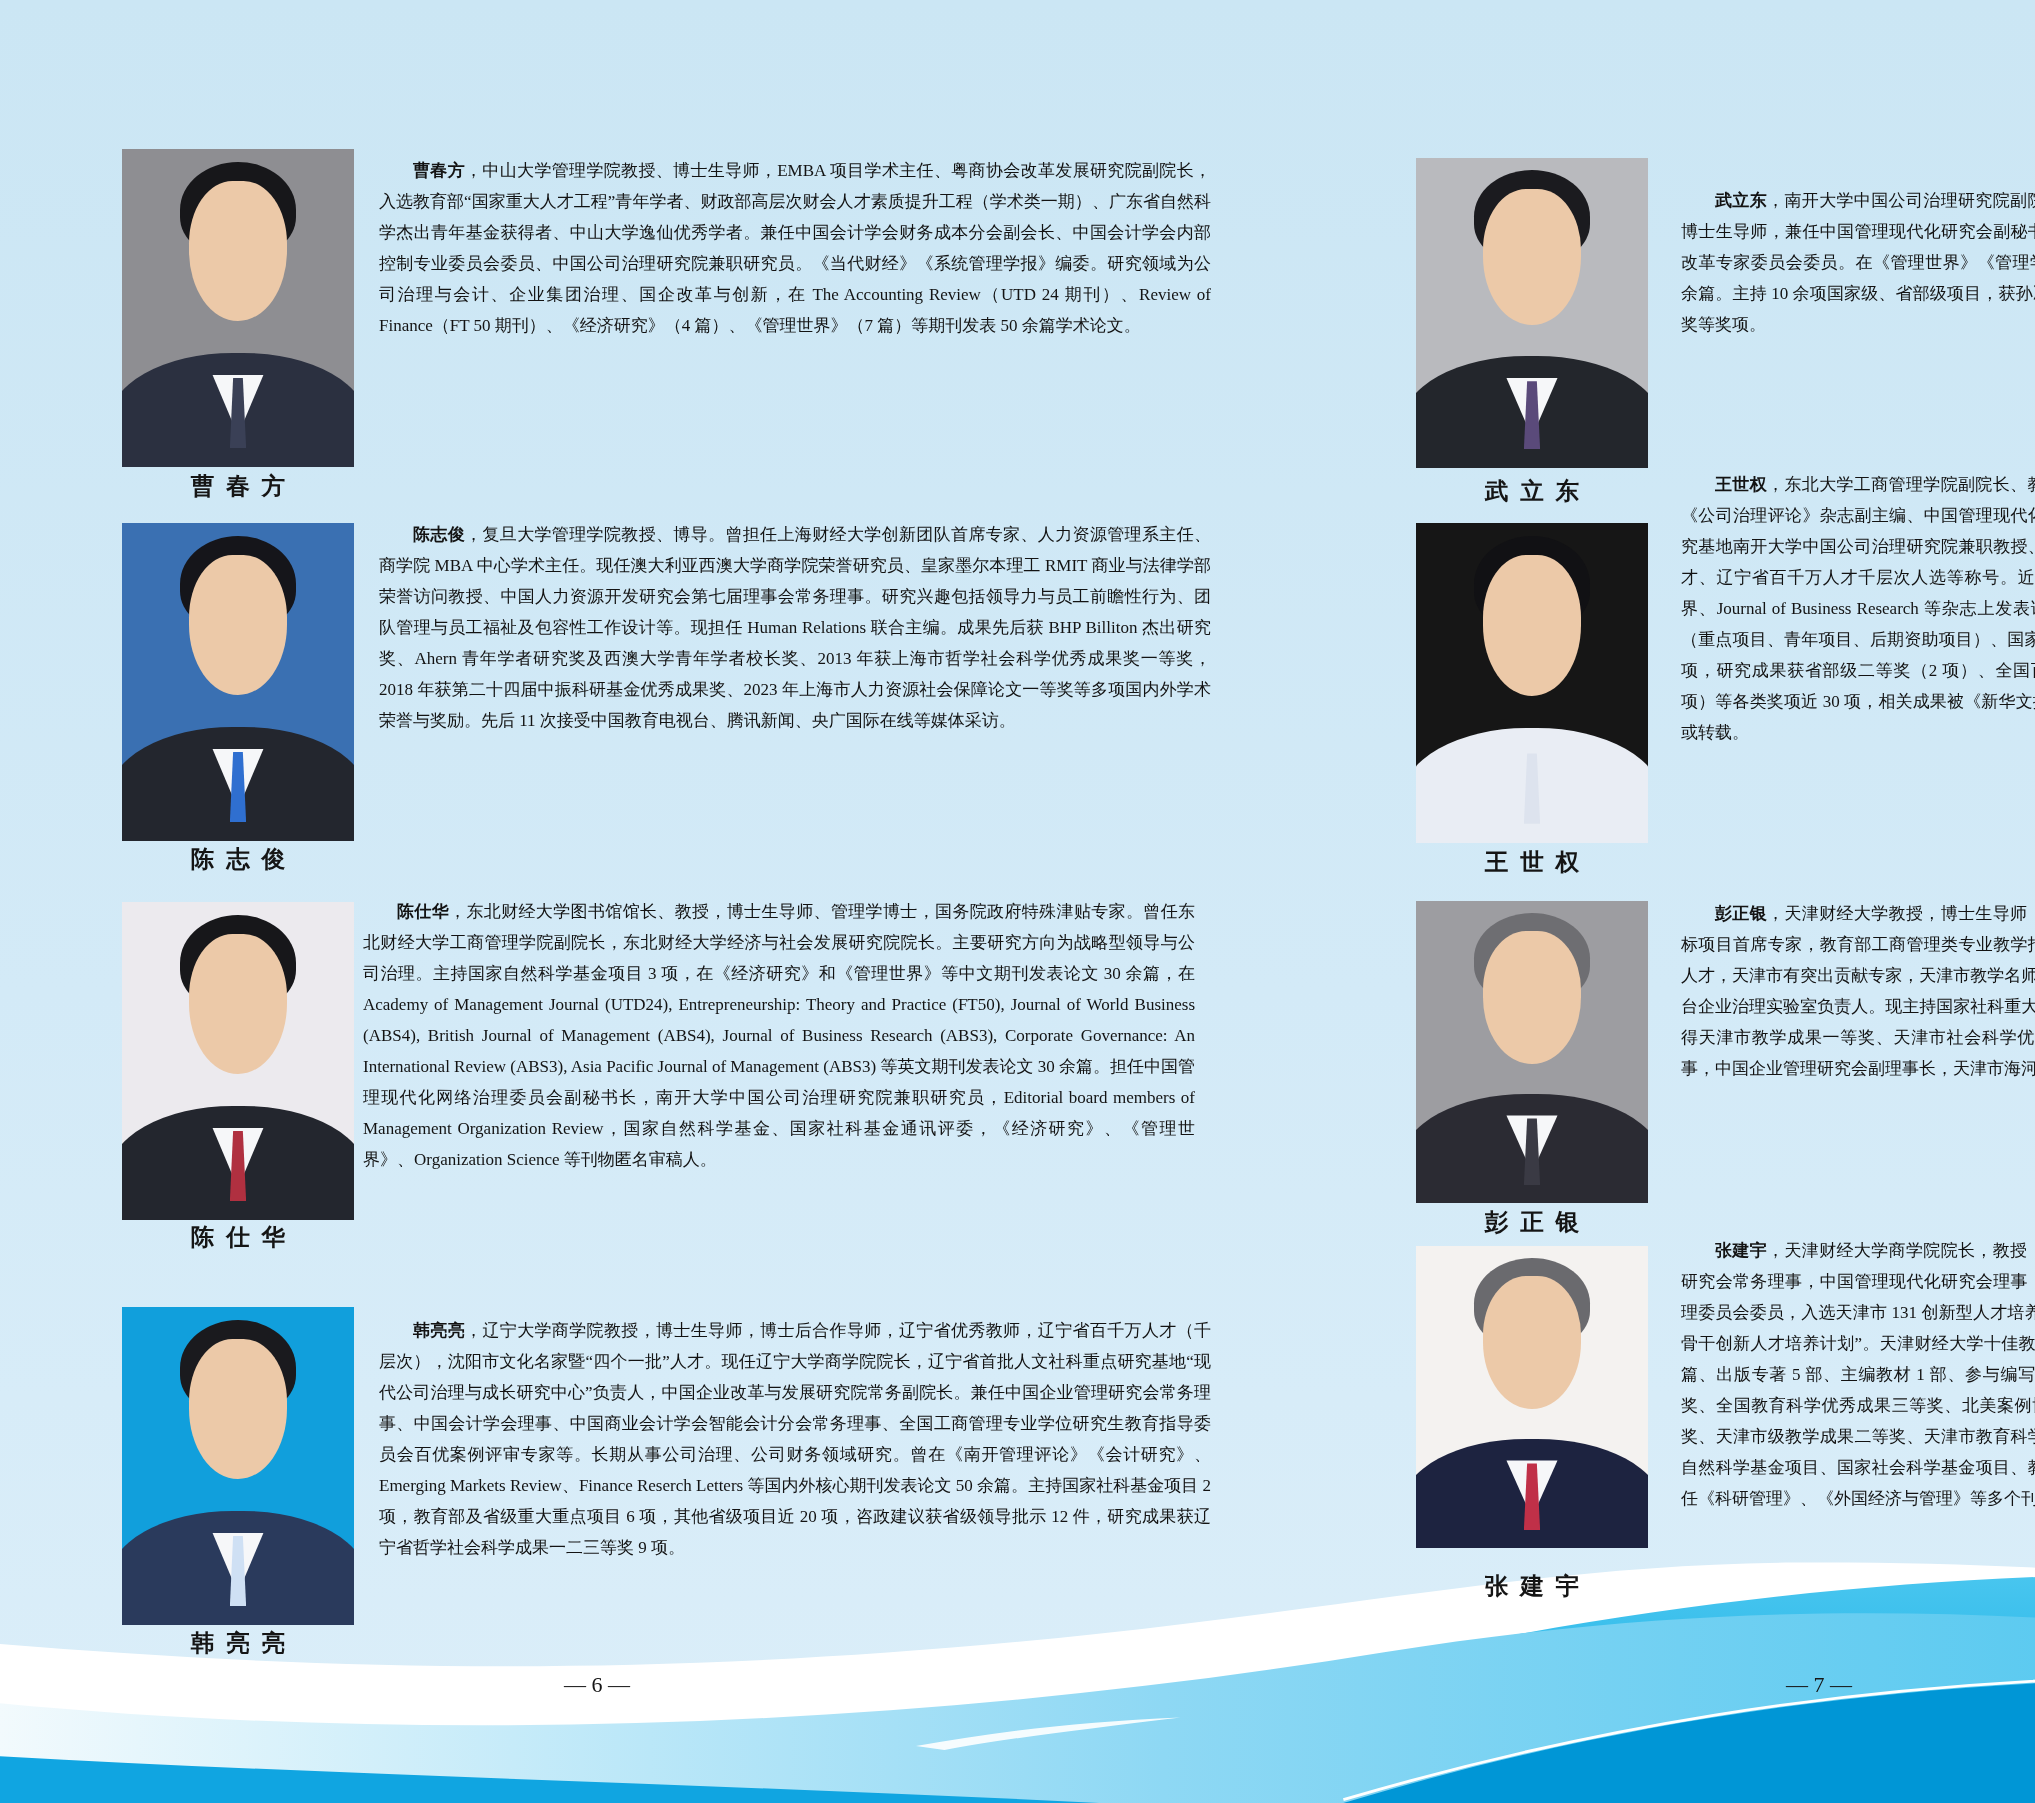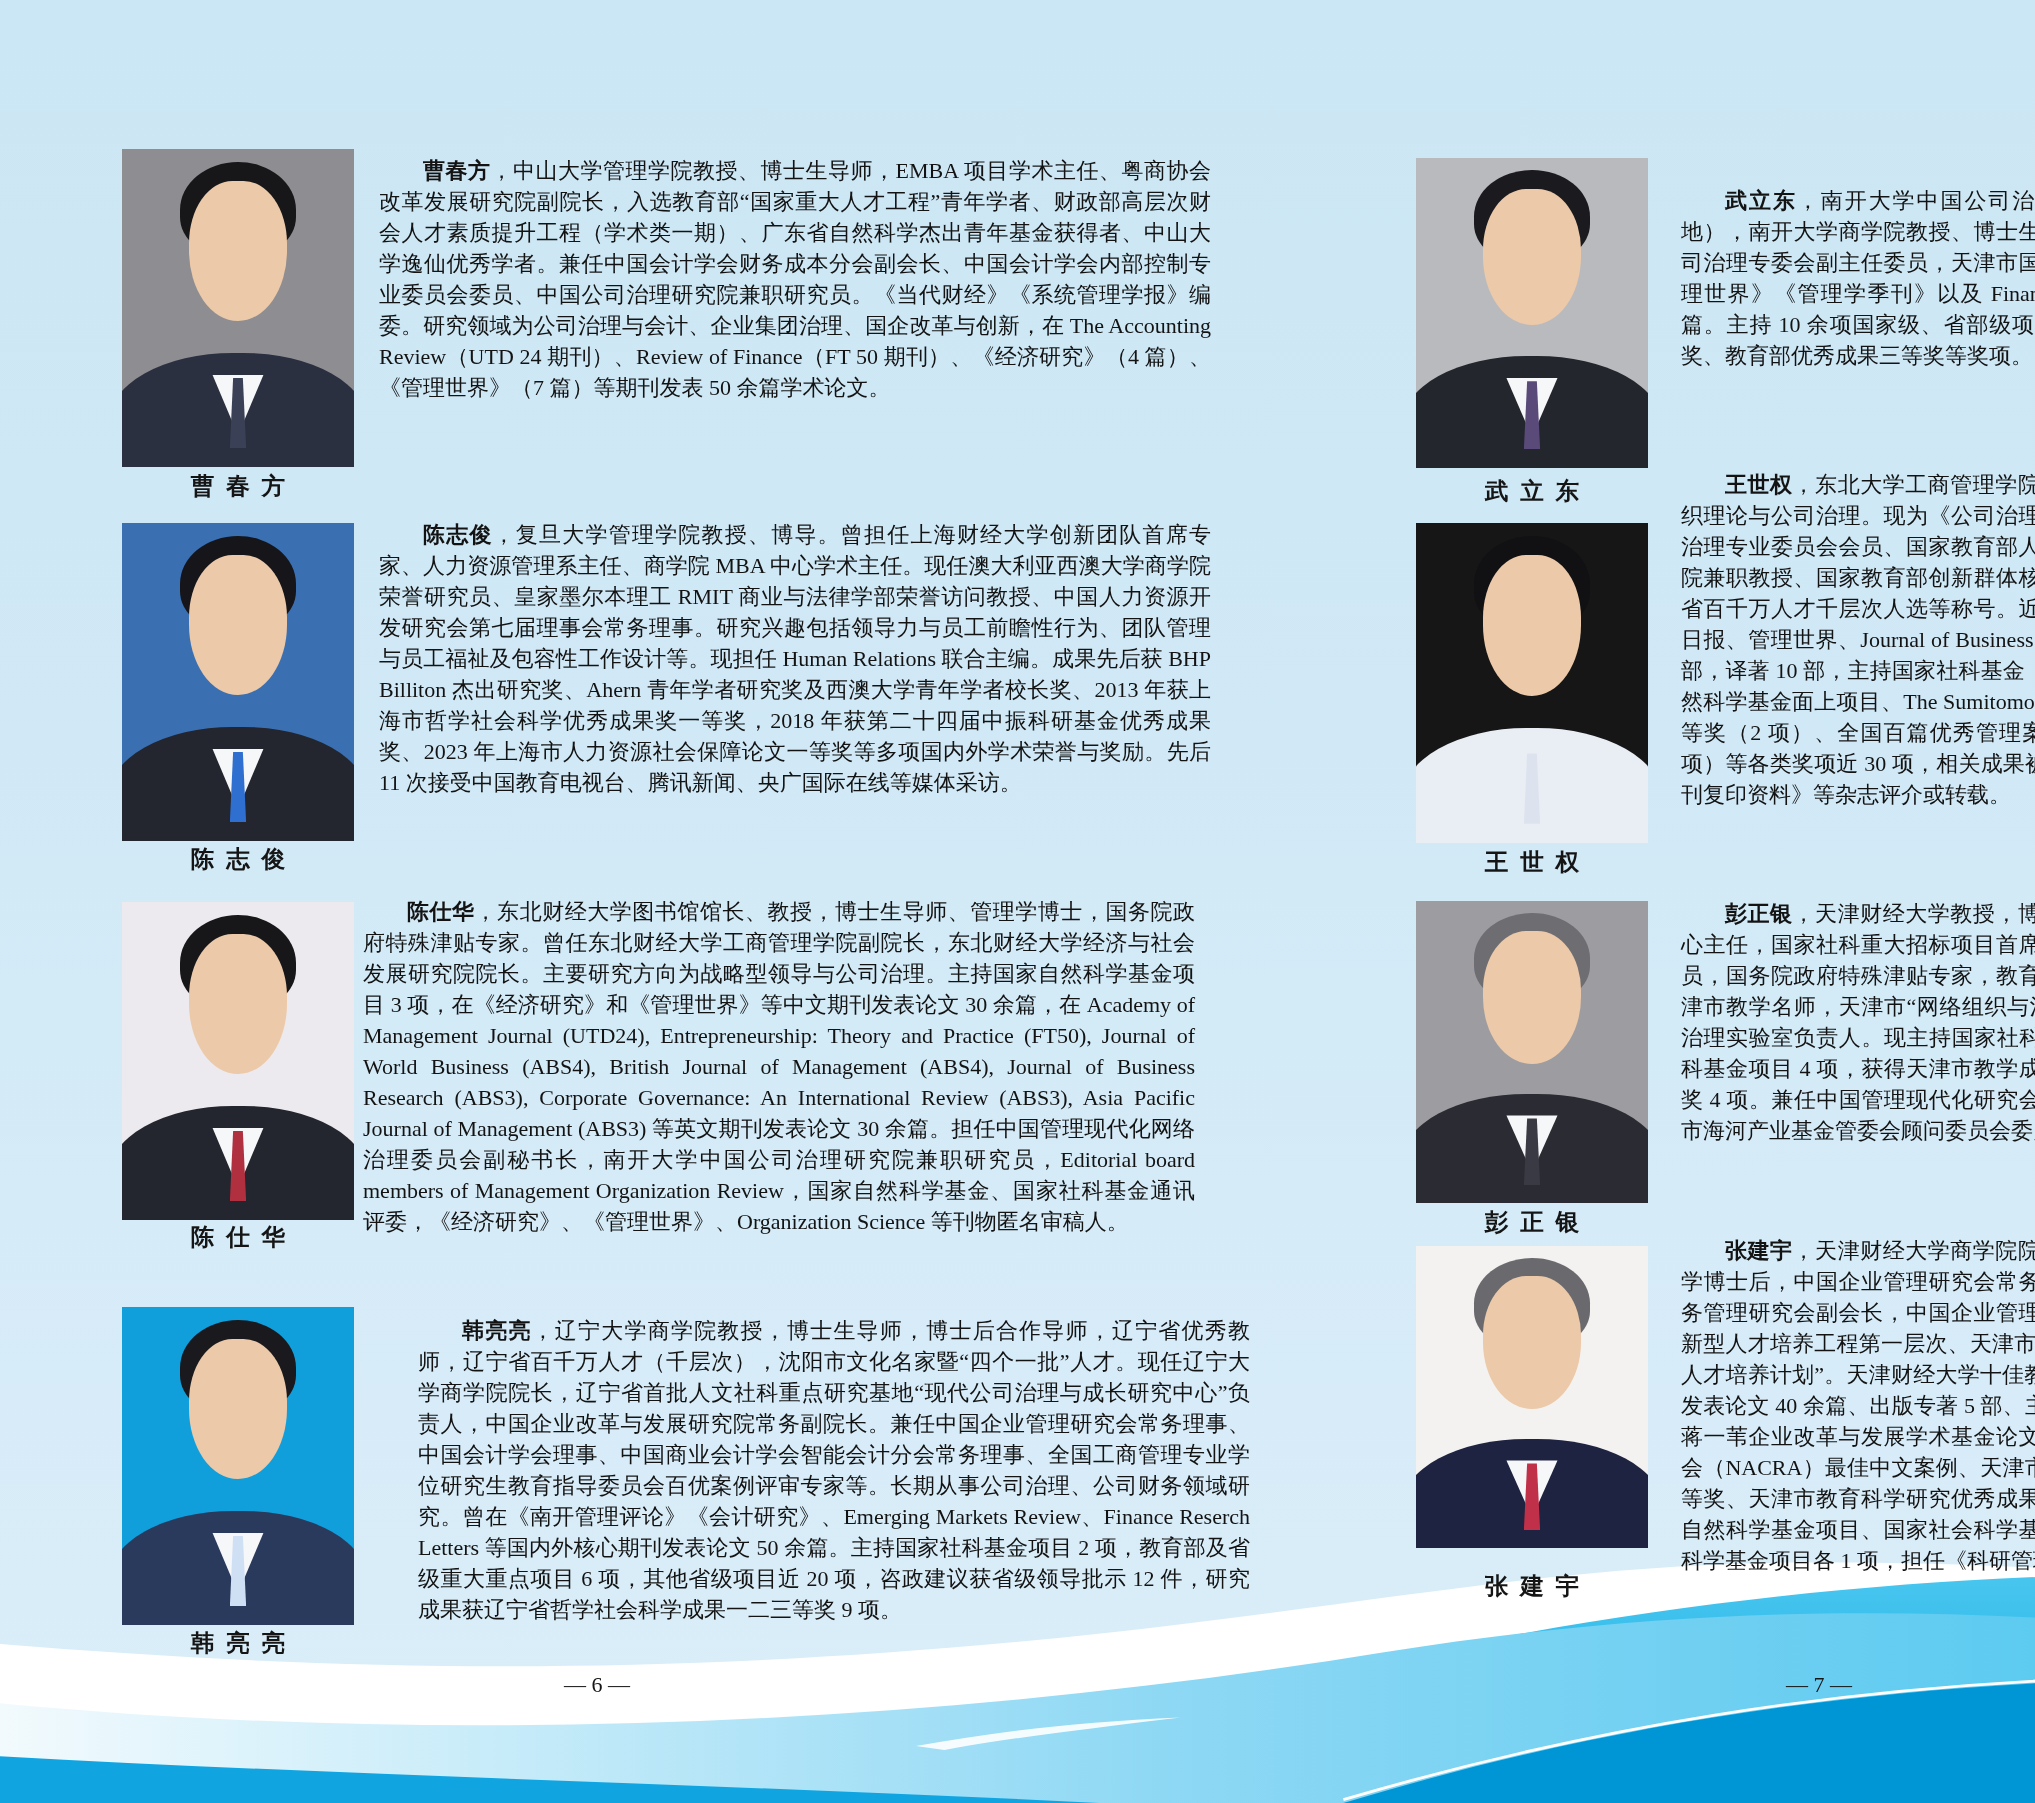--- a/index.html
+++ b/index.html
@@ -14,21 +14,21 @@
   .ph-hair{position:absolute;left:25%;top:4%;width:50%;height:30%;border-radius:50% 50% 42% 42%;}
   .ph-head{position:absolute;left:29%;top:10%;width:42%;height:44%;border-radius:46% 46% 52% 52%;background:#ecc9a8;}
   .ph-torso{position:absolute;left:-6%;bottom:-10%;width:112%;height:46%;border-radius:48% 48% 0 0;}
   .ph-collar{position:absolute;left:39%;bottom:10%;width:22%;height:19%;background:#f6f7f9;clip-path:polygon(0 0,100% 0,50% 100%);}
   .ph-tie{position:absolute;left:46.5%;bottom:6%;width:7%;height:22%;clip-path:polygon(20% 0,80% 0,100% 100%,0 100%);}
   .caption{
     position:absolute;text-align:center;font-size:23.6px;letter-spacing:.5em;text-indent:.5em;
     font-weight:600;color:#151515;
   }
   .bio{
-    position:absolute;font-size:22px;line-height:31px;text-align:justify;
+    position:absolute;font-size:17px;line-height:31px;text-align:justify;
     text-indent:2em;margin:0;color:#131313;
   }
   .bio b{font-weight:bold;}
   .pagenum{position:absolute;width:244px;text-align:center;font-size:22px;color:#161616;}
 </style>
 </head>
 <body>
 
 <div class="spread">
 
@@ -99,21 +99,21 @@
     </p>
 
     <div class="photo" style="left: 122px; top: 1307px; width: 232px; height: 318px; background: rgb(17, 159, 220);">
       <div class="ph-hair" style="background: rgb(26, 26, 30);"></div>
       <div class="ph-head"></div>
       <div class="ph-torso" style="background: rgb(42, 58, 92);"></div>
       <div class="ph-collar"></div>
       <div class="ph-tie" style="background: rgb(207, 224, 244);"></div>
     </div>
     <div class="caption" style="left:122px;top:1627px;width:232px;">韩亮亮</div>
-    <p class="bio" style="left:379px;top:1315px;width:832px;margin-left:39px;">
+    <p class="bio" style="left:379px;top:1315px;width:832px;">
       <b>韩亮亮</b><span>，辽宁大学商学院教授，博士生导师，博士后合作导师，辽宁省优秀教师，辽宁省百千万人才（千层次），沈阳市文化名家暨“四个一批”人才。现任辽宁大学商学院院长，辽宁省首批人文社科重点研究基地“现代公司治理与成长研究中心”负责人，中国企业改革与发展研究院常务副院长。兼任中国企业管理研究会常务理事、中国会计学会理事、中国商业会计学会智能会计分会常务理事、全国工商管理专业学位研究生教育指导委员会百优案例评审专家等。长期从事公司治理、公司财务领域研究。曾在《南开管理评论》《会计研究》、Emerging Markets Review、Finance Reserch Letters 等国内外核心期刊发表论文 50 余篇。主持国家社科基金项目 2 项，教育部及省级重大重点项目 6 项，其他省级项目近 20 项，咨政建议获省级领导批示 12 件，研究成果获辽宁省哲学社会科学成果一二三等奖 9 项。</span>
     </p>
 
     <div class="pagenum" style="left:475px;top:1672px;">— 6 —</div>
 
     <div class="photo" style="left: 1416px; top: 158px; width: 232px; height: 310px; background: rgb(185, 186, 190);">
       <div class="ph-hair" style="background: rgb(27, 27, 31);"></div>
       <div class="ph-head"></div>
       <div class="ph-torso" style="background: rgb(35, 38, 44);"></div>
       <div class="ph-collar"></div>

